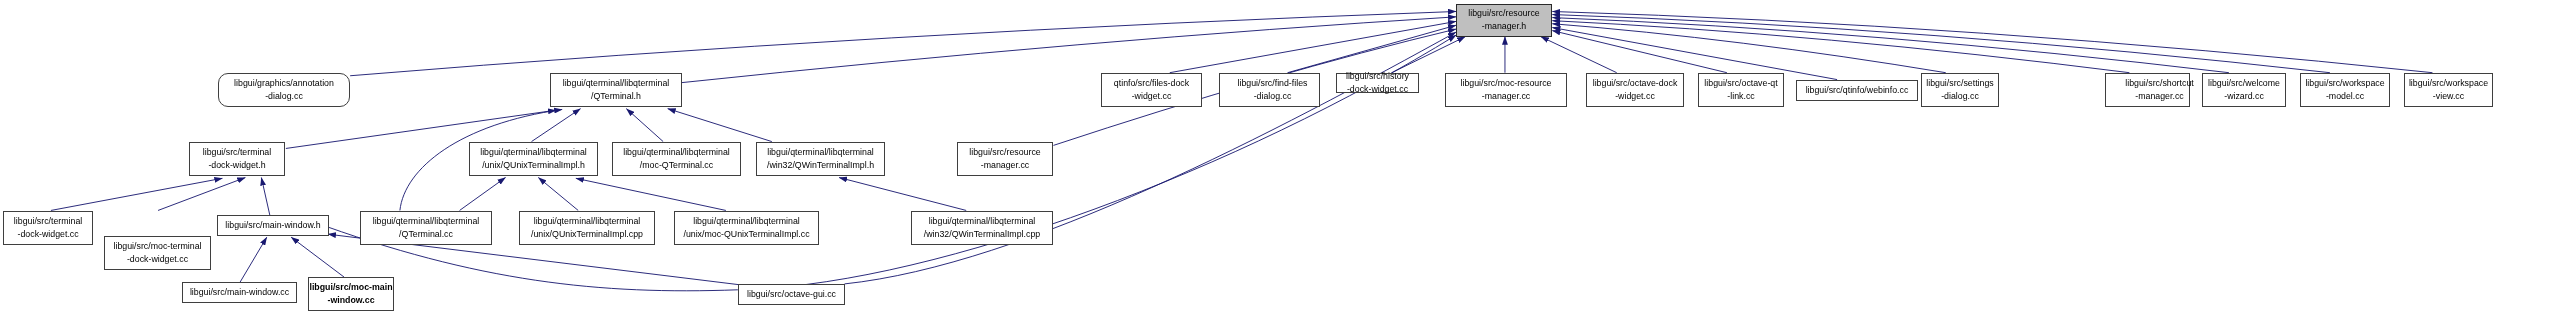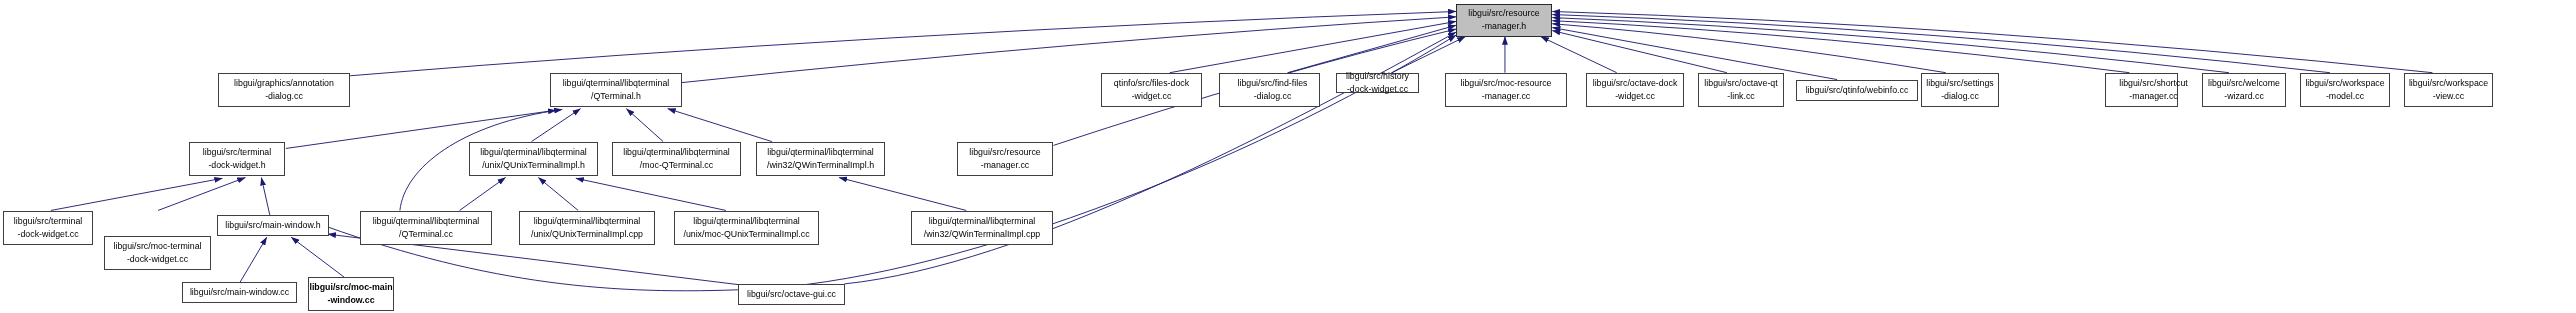--- a/index.html
+++ b/index.html
@@ -83,21 +83,21 @@
         <path d="M755,275 L703,232" fill="none" stroke="#191970" stroke-width="1.2" marker-end="url(#arrowhead)"></path>
         <path d="M948,275 L752,233" fill="none" stroke="#191970" stroke-width="1.2" marker-end="url(#arrowhead)"></path>
         <path d="M1262,275 L1096,232" fill="none" stroke="#191970" stroke-width="1.2" marker-end="url(#arrowhead)"></path>
       </g>
   </svg>
   <div id="node-layer">
       <div class="gnode highlighted" style="left: 1456px; top: 3.8px; width: 96px; height: 33px;">
         <span>libgui/src/resource</span>
         <span>-manager.h</span>
       </div>
-      <div class="gnode" style="left: 218px; top: 73px; width: 132px; height: 34px;">
+      <div class="gnode" style="left: 218px; top: 73px; width: 132px; height: 34px; border-radius: 10px;">
         <span>libgui/graphics/annotation</span>
         <span>-dialog.cc</span>
       </div>
       <div class="gnode" style="left: 550px; top: 73px; width: 132px; height: 34px;">
         <span>libgui/qterminal/libqterminal</span>
         <span>/QTerminal.h</span>
       </div>
       <div class="gnode" style="left: 1101px; top: 73px; width: 101px; height: 34px;">
         <span>qtinfo/src/files-dock</span>
         <span>-widget.cc</span>
@@ -122,21 +122,21 @@
         <span>libgui/src/octave-qt</span>
         <span>-link.cc</span>
       </div>
       <div class="gnode" style="left: 1796px; top: 80px; width: 122px; height: 20.7px;">
         <span>libgui/src/qtinfo/webinfo.cc</span>
       </div>
       <div class="gnode" style="left: 1921px; top: 73px; width: 78px; height: 34px;">
         <span>libgui/src/settings</span>
         <span>-dialog.cc</span>
       </div>
-      <div class="gnode" style="left: 2105px; top: 73px; width: 73px; height: 34px; padding-left: 24px;">
+      <div class="gnode" style="left: 2105px; top: 73px; width: 85px; height: 34px; padding-left: 24px;">
         <span>libgui/src/shortcut</span>
         <span>-manager.cc</span>
       </div>
       <div class="gnode" style="left: 2202px; top: 73px; width: 84px; height: 34px;">
         <span>libgui/src/welcome</span>
         <span>-wizard.cc</span>
       </div>
       <div class="gnode" style="left: 2300px; top: 73px; width: 90px; height: 34px;">
         <span>libgui/src/workspace</span>
         <span>-model.cc</span>

